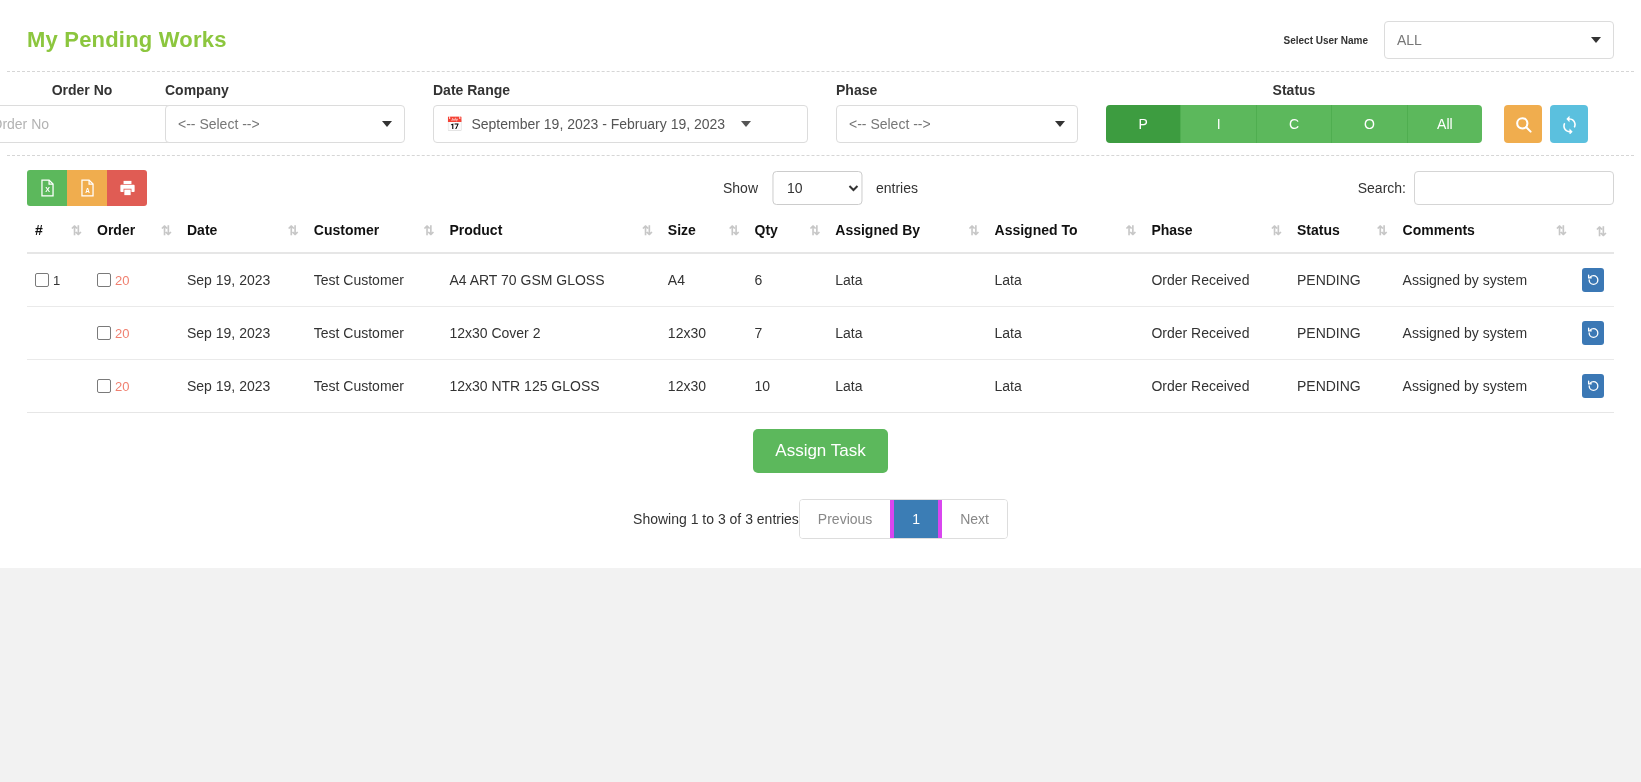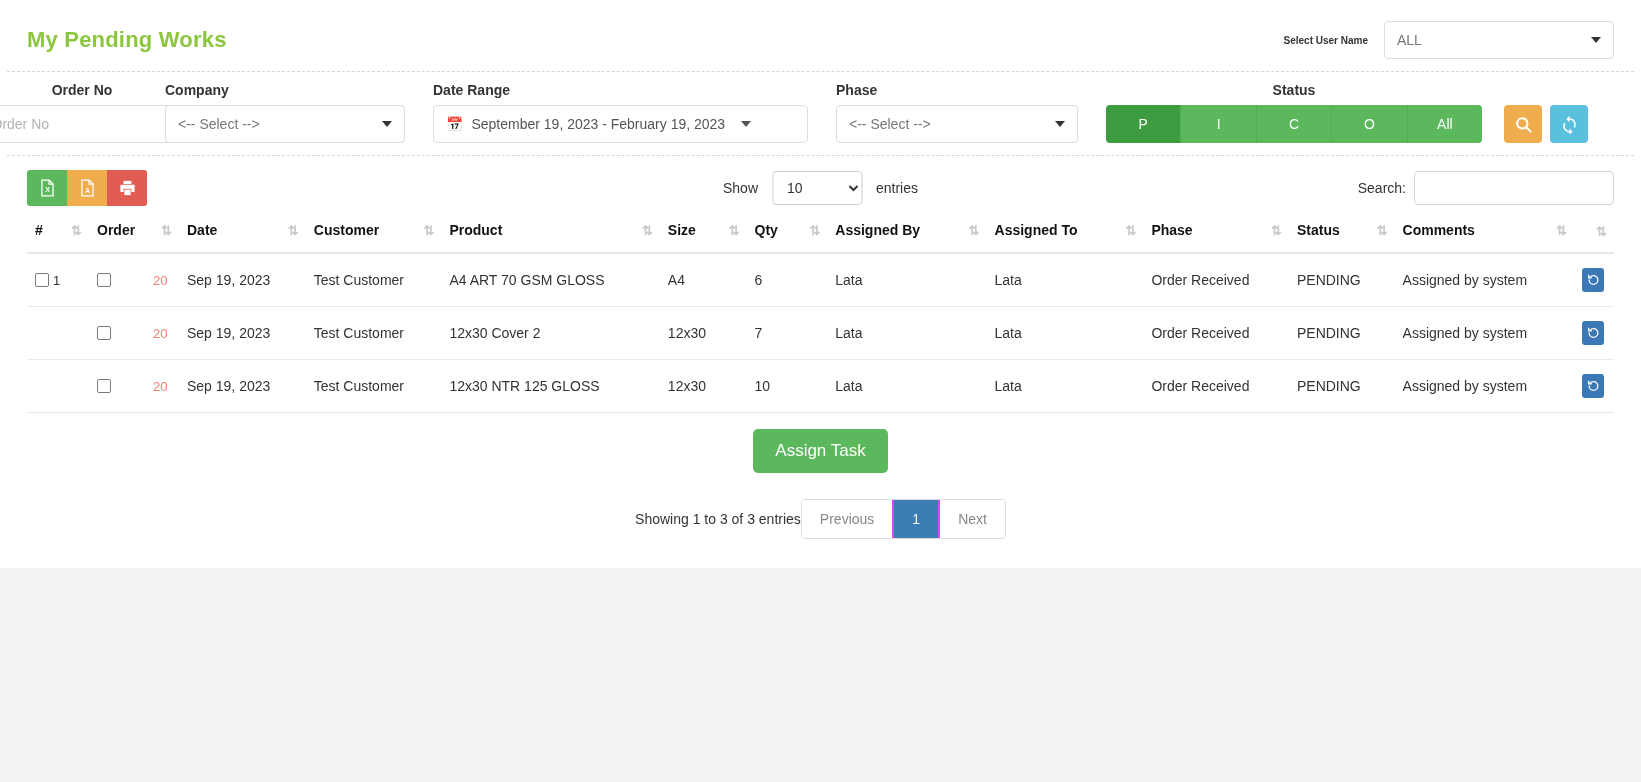--- a/index.html
+++ b/index.html
@@ -138,21 +138,21 @@
     border-bottom:1px solid #eaeaea; vertical-align:middle;
     white-space:nowrap;
   }
   table.dt tbody tr:last-child td { border-bottom:1px solid #e6e6e6; }
   .cb {
     width:14px;height:14px;border:1px solid #7a7a7a;border-radius:2px;
     background:#fff;display:inline-block;vertical-align:middle;cursor:pointer;
   }
   .cb-cell { display:flex; align-items:center; gap:4px; }
   .rownum { font-size:13px; color:#333; }
-  .order-no { color:#F08070; font-size:13px;margin-left:38px; }
+  .order-no { color:#F08070; font-size:13px; }
   .act-btn {
     width:22px;height:24px;background:#3b78b5;border-radius:3px;
     display:flex;align-items:center;justify-content:center;cursor:pointer;
   }
   .act-btn svg { width:13px;height:13px;display:block; }
   .col-hash { width:62px; }
   .col-order { width:90px; }
   .col-act { width:40px; }
 
   
@@ -164,21 +164,21 @@
   }
 
   
   .tfoot {
     display:flex; align-items:center; justify-content:center;
     padding: 20px 0 22px 0; font-size:14px; color:#333;
   }
   .pager { display:flex; border:1px solid #ddd; border-radius:4px; overflow:hidden; }
   .pg {
     padding:11px 18px; font-size:14px; color:#888; background:#fff;
-    cursor:pointer; border-right:2px solid #d946ef; user-select:none;
+    cursor:pointer; border-right:4px solid #d946ef; user-select:none;
   }
   .pg:last-child { border-right:none; }
   .pg.active { background:#3b7db5; color:#fff; }
   .spacer { height:1px; }
 </style>
 </head>
 <body>
 
 <div class="page">
 

